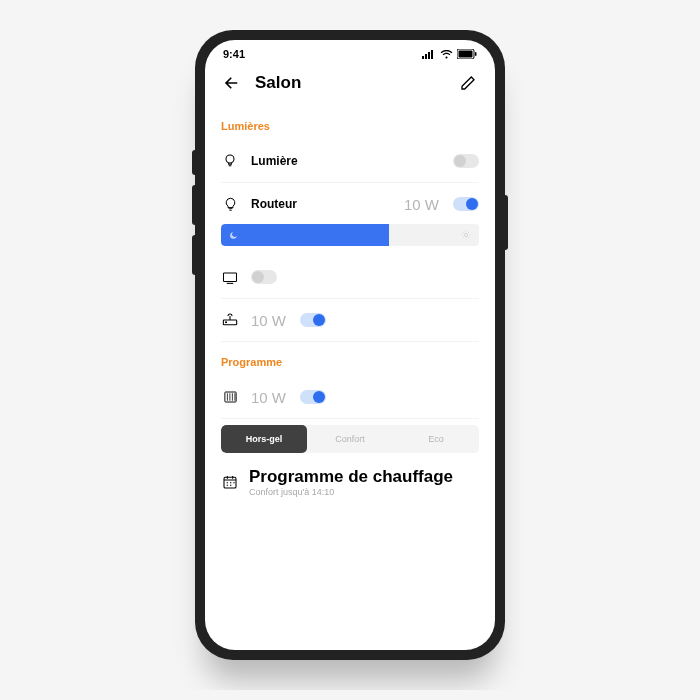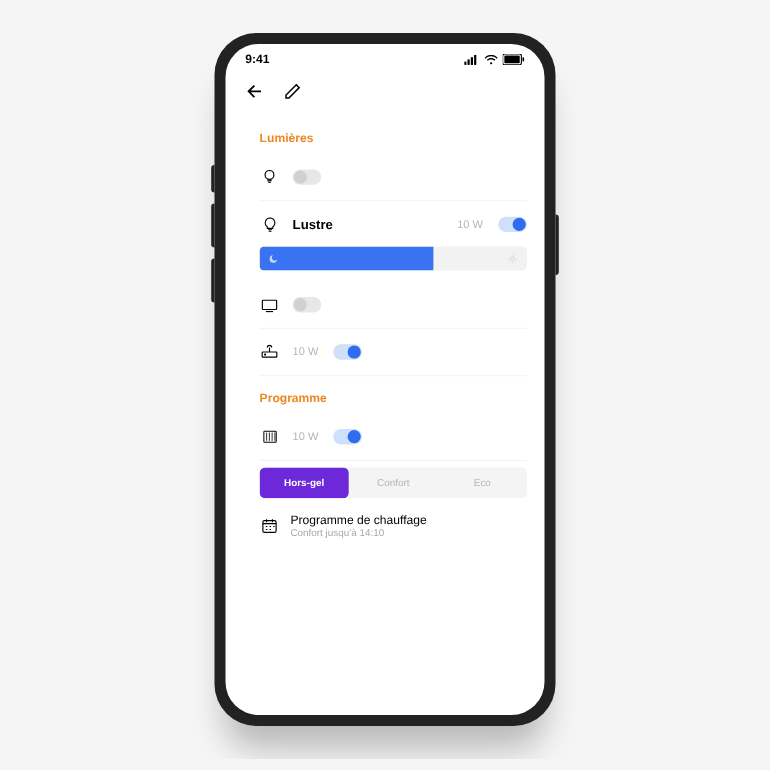--- a/index.html
+++ b/index.html
@@ -37,31 +37,31 @@
     padding: 0 18px;
     font-size: 11px; font-weight:600;
   }
   .status-right { display:flex; gap:4px; align-items:center; }
   .header {
     display:flex; align-items:center; gap:12px;
     padding: 4px 16px 8px;
   }
   .header-title { font-size:17px; font-weight:700; flex:1; }
   .icon-btn { width:22px; height:22px; display:flex; align-items:center; justify-content:center; cursor:pointer; }
-  .content { flex:1; overflow-y:auto; padding: 4px 16px 8px; margin-left: 15px; }
+  .content { flex:1; overflow-y:auto; padding: 4px 16px 8px; }
   .section-label { color:#ee8720; font-size:11px; font-weight:600; margin:14px 0 8px; }
   .row {
     display:flex; align-items:center; gap:12px;
     padding:12px 0;
     border-bottom:1px solid #f3f3f3;
   }
   .row:last-child { border-bottom:none; }
   .row-icon { width:18px; height:18px; display:flex; align-items:center; justify-content:center; flex-shrink:0; }
   .row-label { font-size:12px; font-weight:600; flex:1; }
-  .row-power { font-size:10px; color:#b5b5b5; margin-right:2px; }
+  .row-power { font-size:15px; color:#b5b5b5; margin-right:2px; }
   .toggle {
     width:26px; height:14px; border-radius:10px; position:relative;
     cursor:pointer;
   }
   .toggle-off { background:#e7e7e7; }
   .toggle-off::after { content:""; position:absolute; left:1px; top:1px; width:12px; height:12px; border-radius:50%; background:#d1d1d1; }
   .toggle-on { background:#cfe0fb; }
   .toggle-on::after { content:""; position:absolute; right:1px; top:1px; width:12px; height:12px; border-radius:50%; background:#2e6cf0; }
   .toggle-lock { background:#cfe0fb; }
   .toggle-lock::after { content:""; position:absolute; right:1px; top:1px; width:12px; height:12px; border-radius:50%; background:#2e6cf0; }
@@ -73,24 +73,24 @@
     display:flex; align-items:center;
   }
   .slider-fill { height:100%; background:#3a73f1; width:65%; border-radius:4px 0 0 4px; display:flex; align-items:center; padding-left:8px; }
   .slider-icon-left { color:#fff; opacity:.7; }
   .slider-icon-right { position:absolute; right:8px; opacity:.3; }
   .segmented {
     display:flex; background:#f4f4f4; border-radius:5px; overflow:hidden;
     height:28px; margin:6px 0 12px;
   }
   .seg { flex:1; display:flex; align-items:center; justify-content:center; font-size:9px; color:#b5b5b5; cursor:pointer; }
-  .seg.active { background:#6d28d9; color:#fff; font-weight:600; border-radius:5px; }
+  .seg.active { background:#404040; color:#fff; font-weight:600; border-radius:5px; }
   .program-row { display:flex; align-items:center; gap:10px; padding:2px 0 6px; }
   .program-texts { display:flex; flex-direction:column; }
-  .program-title { font-size:11px; font-weight:400; }
+  .program-title { font-size:17px; font-weight:700; }
   .program-sub { font-size:9px; color:#a8a8a8; }
   svg { display:block; }
 </style>
 </head>
 <body>
 
 <div class="phone">
   <div class="btn-left1"></div>
   <div class="btn-left2"></div>
   <div class="btn-left3"></div>
@@ -117,48 +117,50 @@
           </svg>
       </div>
     </div>
 
     <div class="header">
       <div class="icon-btn">
         <svg width="18" height="18" viewBox="0 0 24 24" fill="none" stroke="#000" stroke-width="2.2">
             <path d="M19 12H5m6-7l-7 7 7 7"></path>
           </svg>
       </div>
+      <div class="header-title">Salon</div>
       <div class="icon-btn">
         <svg width="16" height="16" viewBox="0 0 24 24" fill="none" stroke="#000" stroke-width="2">
             <path d="M17 3l4 4L7 21H3v-4L17 3z"></path>
           </svg>
       </div>
     </div>
 
     <div class="content">
 
       <div class="section-label">Lumières</div>
 
       <div class="row">
         <div class="row-icon">
           <svg width="16" height="16" viewBox="0 0 24 24" fill="none" stroke="#000" stroke-width="1.6">
               <circle cx="12" cy="9" r="6"></circle>
               <path d="M10 15v2h4v-2M10 19h4"></path>
             </svg>
         </div>
+        <div class="row-label">Lumière</div>
         <div class="toggle toggle-off"></div>
       </div>
 
       <div class="row">
         <div class="row-icon">
           <svg width="15" height="15" viewBox="0 0 24 24" fill="none" stroke="#000" stroke-width="1.6">
               <path d="M9 18h6m-5 3h4M12 2a7 7 0 00-4 12.7V17h8v-2.3A7 7 0 0012 2z"></path>
             </svg>
         </div>
-        <div class="row-label">Lustre</div>
+        <div class="row-label">Routeur</div>
         <span class="row-power">10 W</span>
         <div class="toggle toggle-on"></div>
       </div>
 
       <div class="slider">
         <div class="slider-fill">
           <svg class="slider-icon-left" width="9" height="9" viewBox="0 0 24 24" fill="#fff">
               <path d="M21 12.8A9 9 0 1111.2 3a7 7 0 109.8 9.8z"></path>
             </svg>
         </div>

